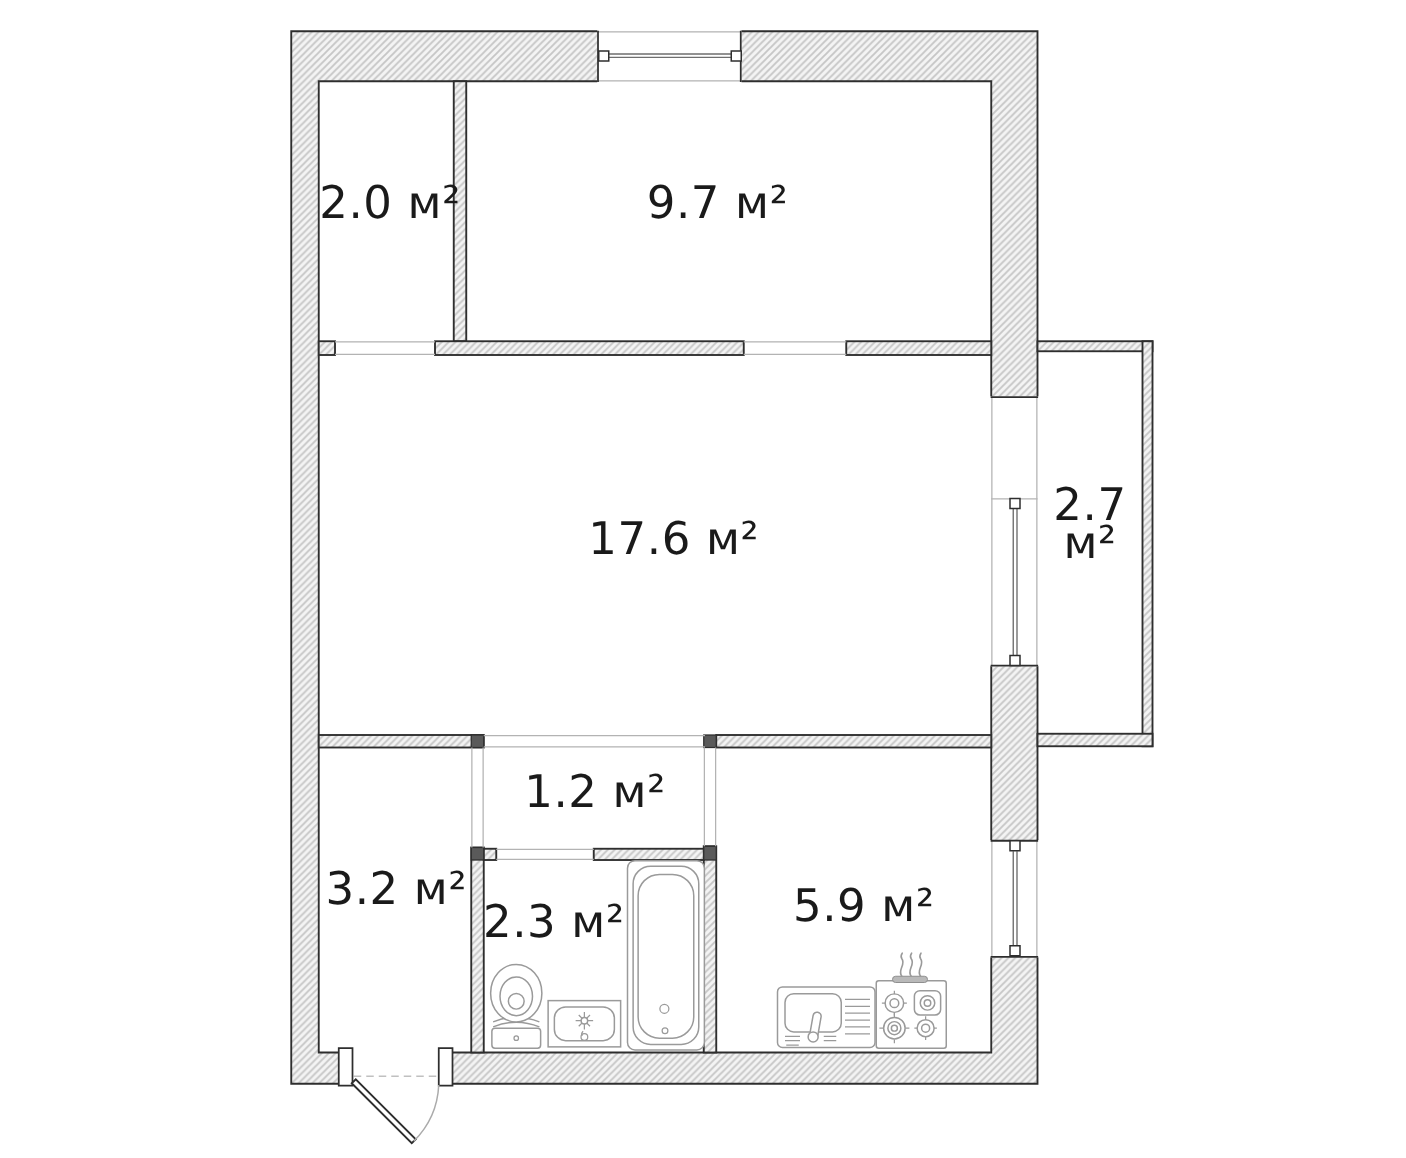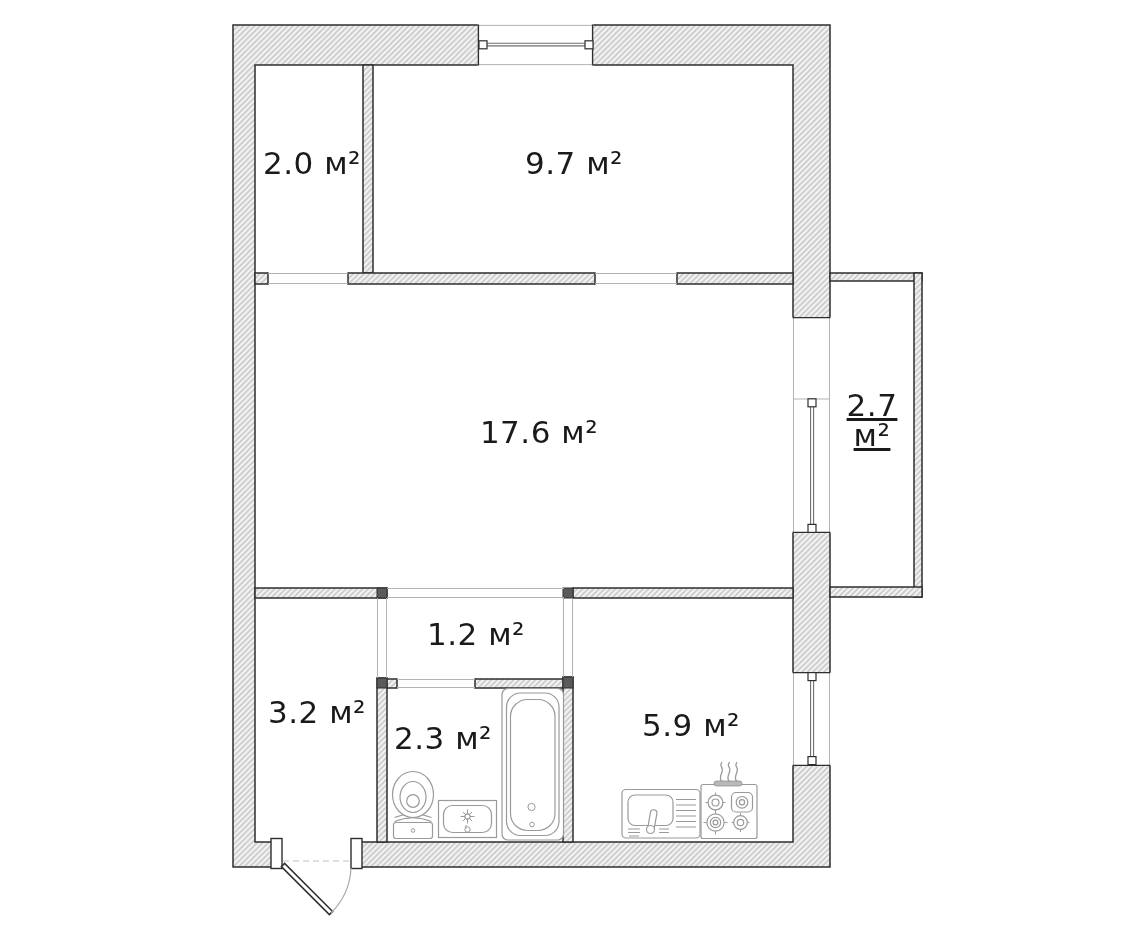--- a/index.html
+++ b/index.html
@@ -22,23 +22,23 @@
   .fixn{fill:none;stroke:var(--fixture-line);stroke-width:1.2;}
   .fixt{fill:none;stroke:var(--fixture-line);stroke-width:1;}
   .jamb{fill:#fff;stroke:var(--wall-outline);stroke-width:1.4;}
   .dash{stroke:#c0c0c0;stroke-width:1.2;stroke-dasharray:6 4;fill:none;}
   .leaf{fill:#fff;stroke:var(--wall-outline);stroke-width:1.5;}
   .arc{stroke:#ababab;stroke-width:1.2;fill:none;}
   .steam{fill:none;stroke:#9a9a9a;stroke-width:1.3;stroke-linecap:round;}
   .stovebar{fill:#b9b9b9;stroke:#8f8f8f;stroke-width:0.8;}
   .hatchline{stroke:var(--wall-hatch-line);stroke-width:1.5;}
   .hatchbg{fill:var(--wall-hatch-bg);}
-  .room-label{position:absolute;transform:translate(-50%,-50%);font-size:31px;
+  .room-label{position:absolute;transform:translate(-50%,-50%);font-size:36px;
               color:var(--label-text);white-space:nowrap;letter-spacing:0.5px;}
-  .room-label.multiline{transform:none;white-space:normal;text-align:center;line-height:30px;text-decoration:underline;}
+  .room-label.multiline{transform:none;white-space:normal;text-align:center;line-height:30px;}
 </style>
 </head>
 <body>
 
 <div id="plan">
   <svg id="plan-svg" width="1125" height="926" viewBox="0 0 1125 926">
     <defs>
       <pattern id="hatch" patternUnits="userSpaceOnUse" width="5.5" height="5.5">
         <rect class="hatchbg" x="0" y="0" width="5.5" height="5.5"></rect>
         <path class="hatchline" d="M-1.4 1.4 L1.4 -1.4 M0 5.5 L5.5 0 M4.1 6.9 L6.9 4.1" fill="none"></path>

